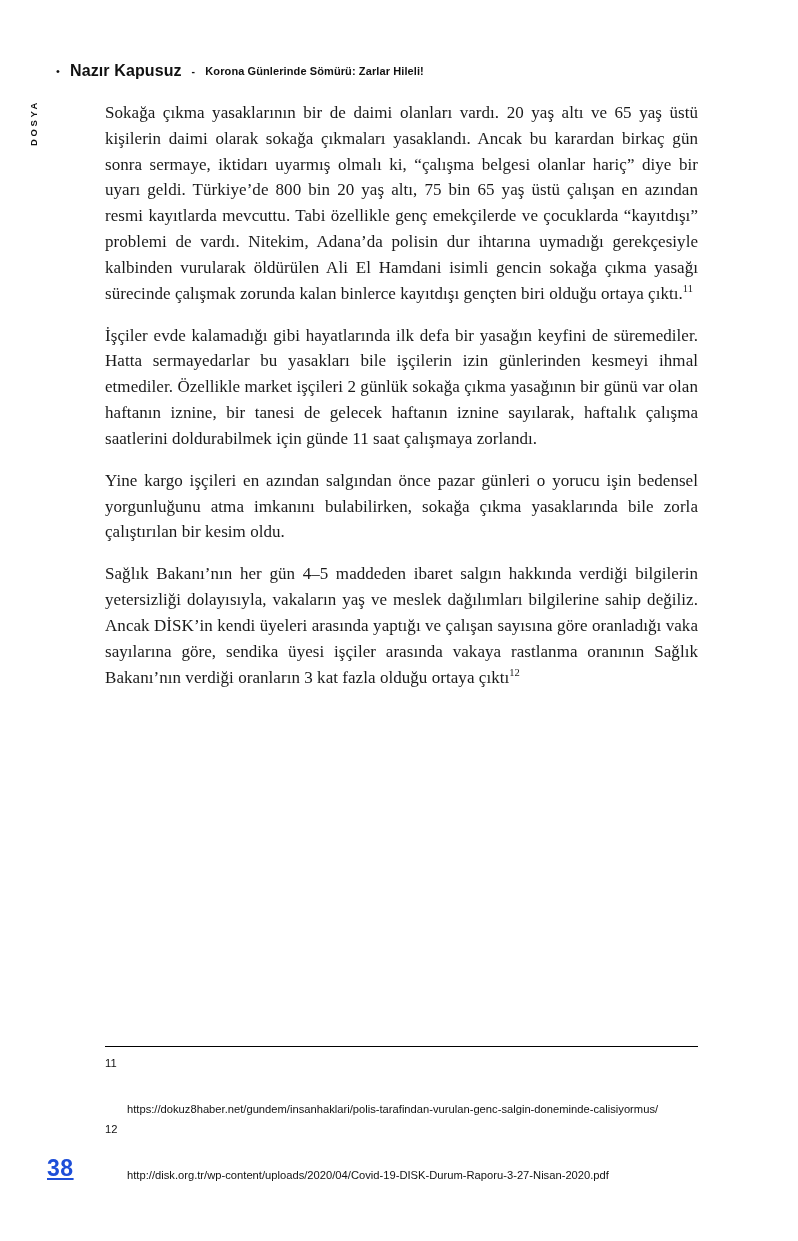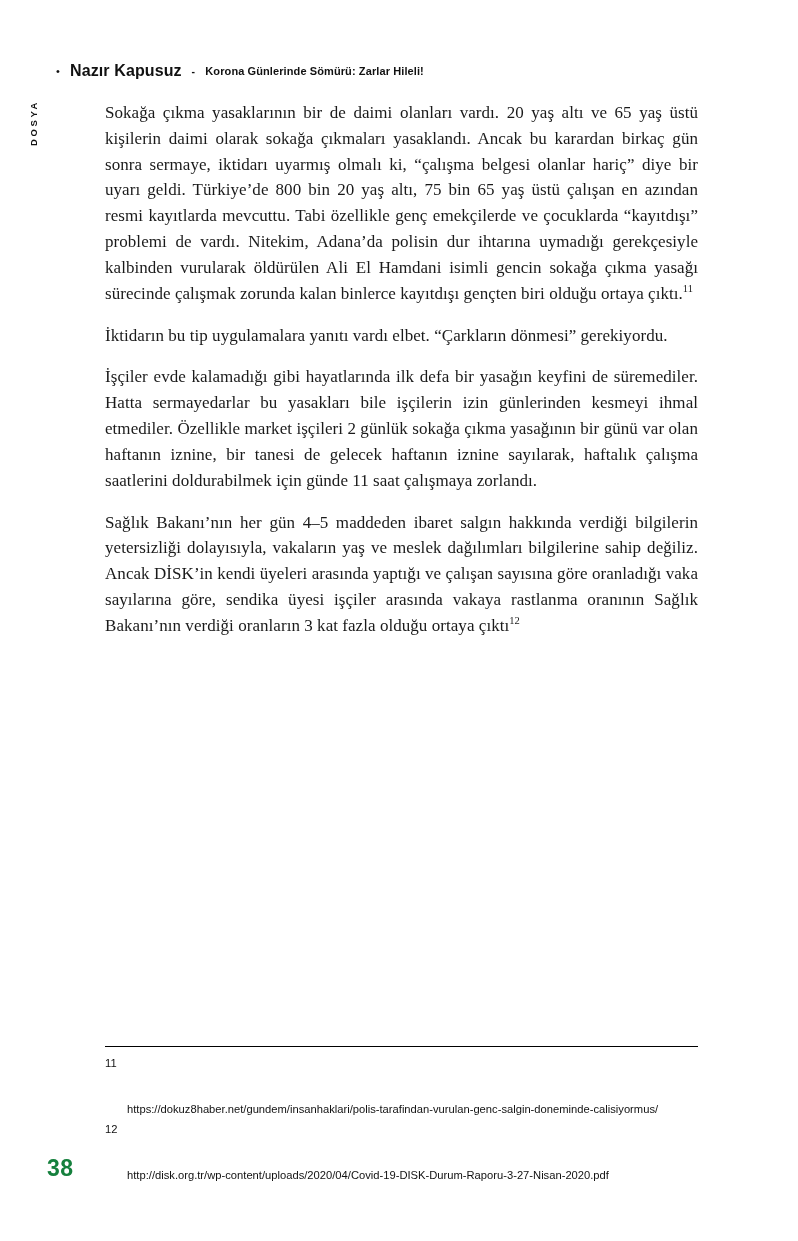--- a/index.html
+++ b/index.html
@@ -126,46 +126,47 @@
   }
 
   
   .folio {
     position: absolute;
     left: 47px;
     top: 1155px;
     font-family: "Liberation Sans", sans-serif;
     font-size: 23px;
     font-weight: 700;
-    color: #15803d;
+    color: #1d4ed8;
     letter-spacing: 0.5px;
+    text-decoration: underline;
   }
 </style>
 </head>
 <body>
 
 <div class="page">
 
   <div class="running-head">
     <span class="bullet">•</span>
     <span class="author">Nazır Kapusuz</span>
     <span class="dash">-</span>
     <span class="title">Korona Günlerinde Sömürü: Zarlar Hileli!</span>
   </div>
 
   <div class="section-tab">DOSYA</div>
 
   <div class="body-col">
 
     <p class="para"><span>Sokağa çıkma yasaklarının bir de daimi olanları vardı. 20 yaş altı ve 65 yaş üstü kişilerin daimi olarak sokağa çıkmaları yasaklandı. Ancak bu karardan birkaç gün sonra sermaye, iktidarı uyarmış olmalı ki, “çalışma belgesi olanlar hariç” diye bir uyarı geldi. Türkiye’de 800 bin 20 yaş altı, 75 bin 65 yaş üstü çalışan en azından resmi kayıtlarda mevcuttu. Tabi özellikle genç emekçilerde ve çocuklarda “kayıtdışı” problemi de vardı. Nitekim, Adana’da polisin dur ihtarına uymadığı gerekçesiyle kalbinden vurularak öldürülen Ali El Hamdani isimli gencin sokağa çıkma yasağı sürecinde çalışmak zorunda kalan binlerce kayıtdışı gençten biri olduğu ortaya çıktı.</span><sup class="fn">11</sup></p>
 
-    <p class="para">İktidarın bu tip uygulamalara yanıtı vardı elbet. “Çarkların dönmesi” gerekiyordu.</p>
 
     <p class="para">İşçiler evde kalamadığı gibi hayatlarında ilk defa bir yasağın keyfini de süremediler. Hatta sermayedarlar bu yasakları bile işçilerin izin günlerinden kesmeyi ihmal etmediler. Özellikle market işçileri 2 günlük sokağa çıkma yasağının bir günü var olan haftanın iznine, bir tanesi de gelecek haftanın iznine sayılarak, haftalık çalışma saatlerini doldurabilmek için günde 11 saat çalışmaya zorlandı.</p>
 
+    <p class="para">Yine kargo işçileri en azından salgından önce pazar günleri o yorucu işin bedensel yorgunluğunu atma imkanını bulabilirken, sokağa çıkma yasaklarında bile zorla çalıştırılan bir kesim oldu.</p>
 
     <p class="para"><span>Sağlık Bakanı’nın her gün 4–5 maddeden ibaret salgın hakkında verdiği bilgilerin yetersizliği dolayısıyla, vakaların yaş ve meslek dağılımları bilgilerine sahip değiliz. Ancak DİSK’in kendi üyeleri arasında yaptığı ve çalışan sayısına göre oranladığı vaka sayılarına göre, sendika üyesi işçiler arasında vakaya rastlanma oranının Sağlık Bakanı’nın verdiği oranların 3 kat fazla olduğu ortaya çıktı</span><sup class="fn">12</sup></p>
 
   </div>
 
   <div class="footnotes">
     <div class="footnote">
       <span class="num">11</span>
       <span class="txt">https://dokuz8haber.net/gundem/insanhaklari/polis-tarafindan-vurulan-genc-salgin-doneminde-calisiyormus/</span>
     </div>

